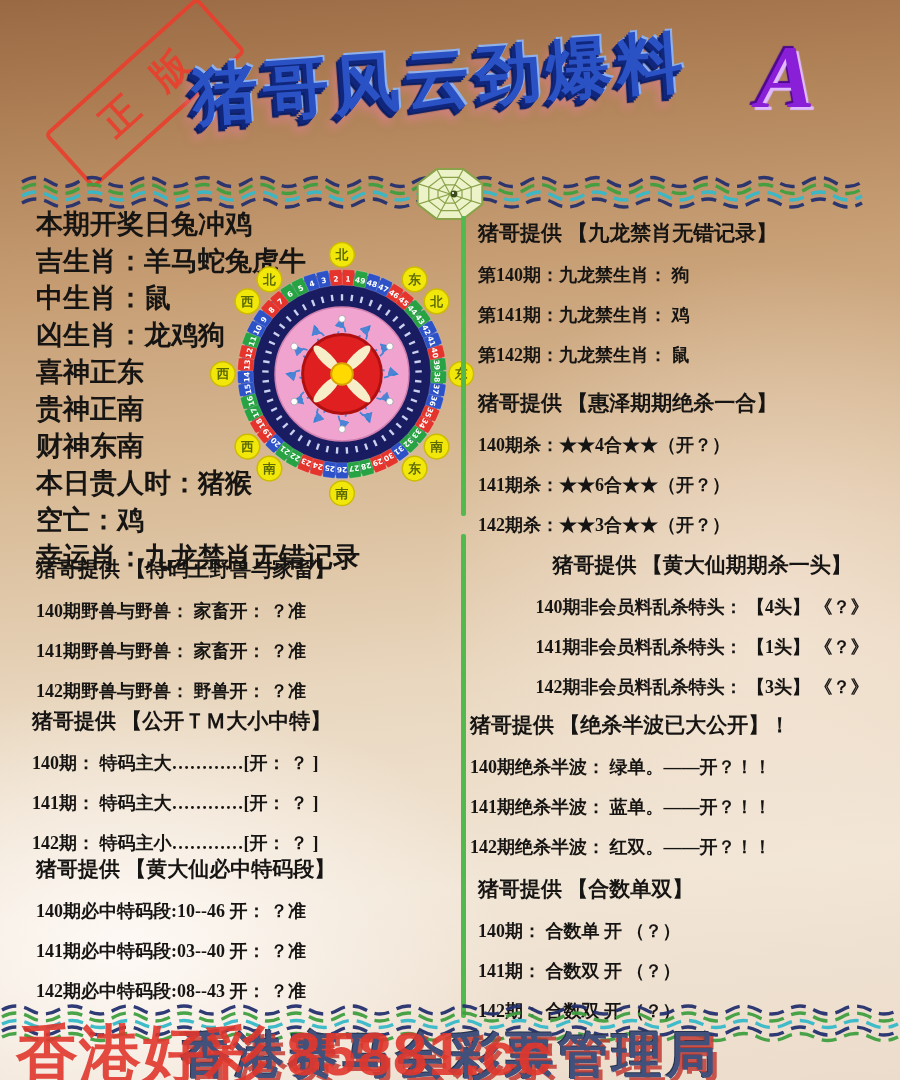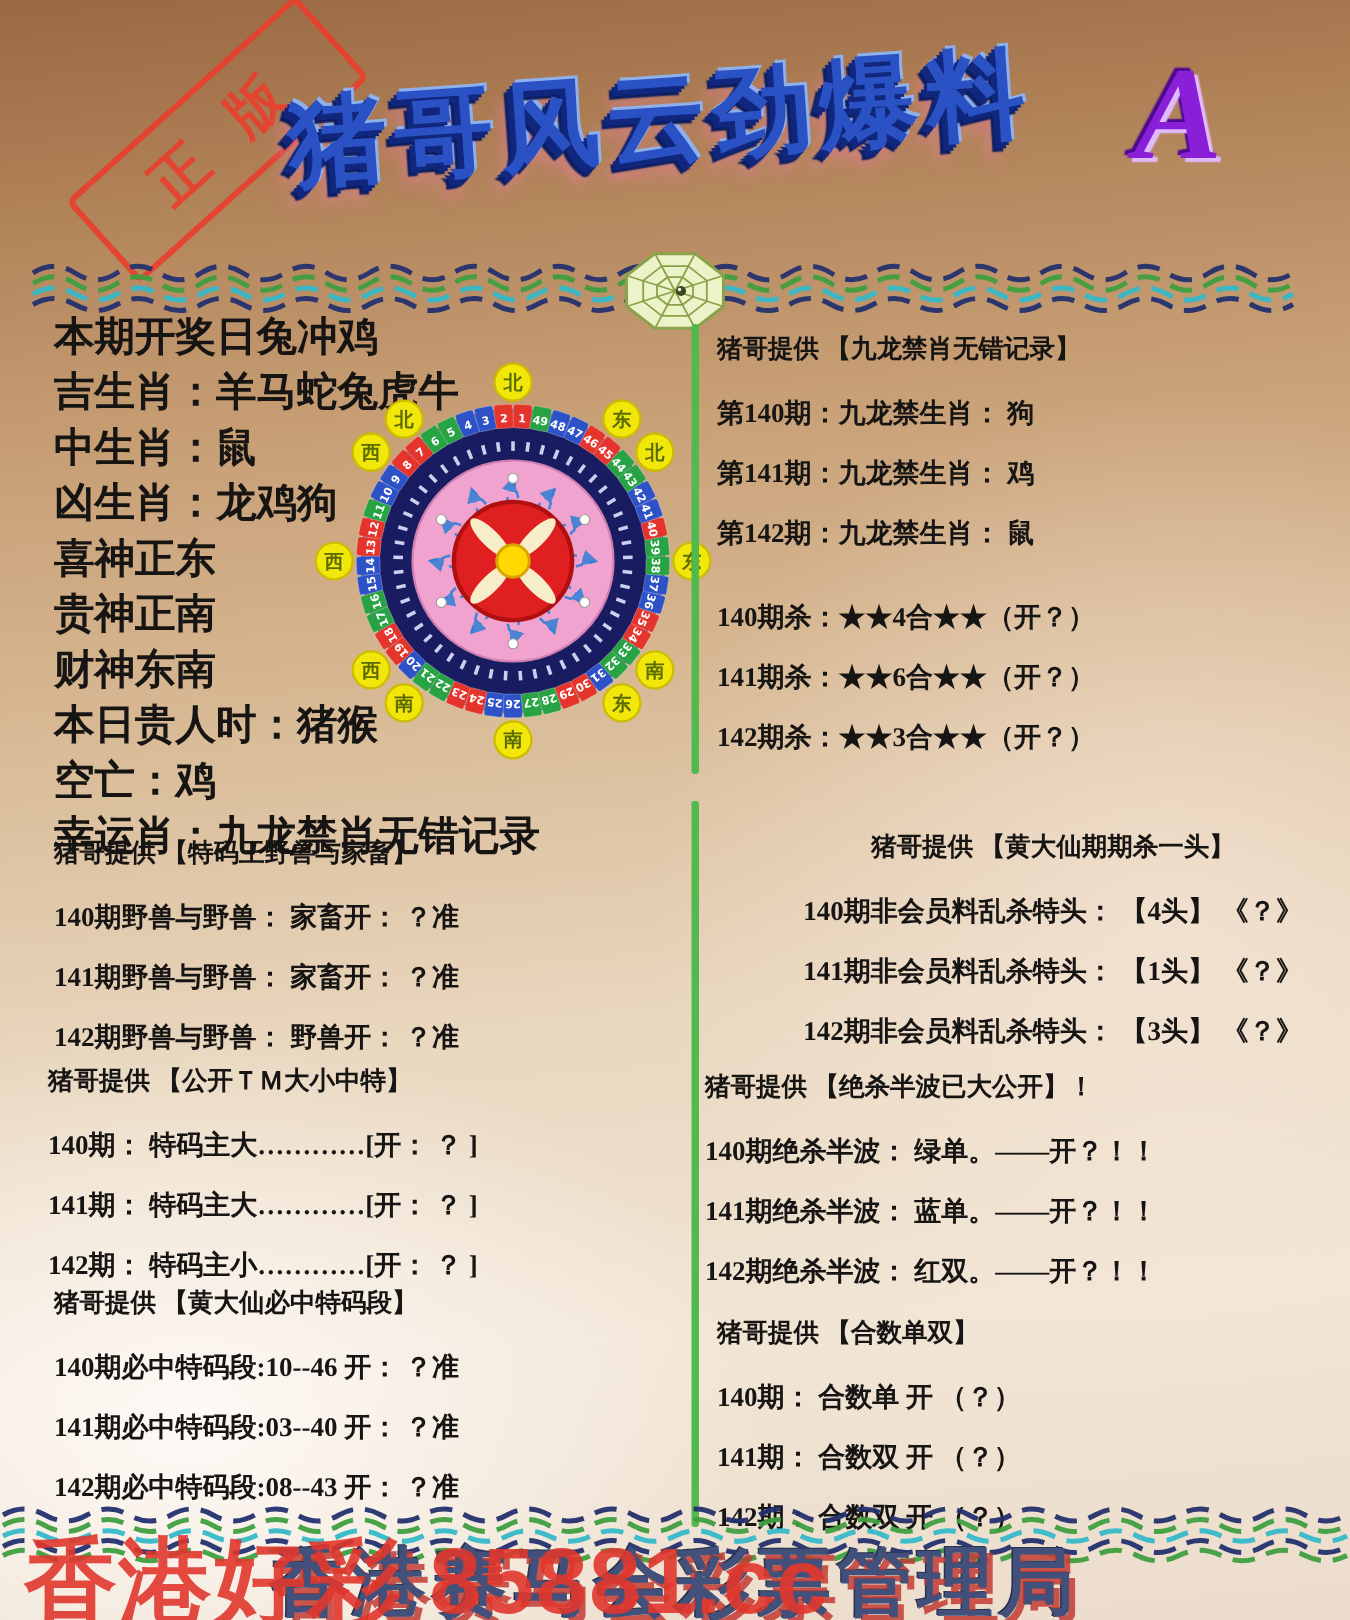--- a/index.html
+++ b/index.html
@@ -30,21 +30,21 @@
   }
   .edition{
     left:756px;top:26px;font-size:88px;font-style:italic;font-weight:bold;
     color:#8a1fd8;text-shadow:3px 3px 1px #e2baff,-2px -2px 1px #4d0890;
   }
   
   .almanac{left:36px;top:206px;width:430px;color:#171513;font-weight:bold;font-size:27px;}
   .almanac .line{line-height:37px;white-space:nowrap;}
   
   .section{width:420px;color:#171513;font-weight:bold;}
-  .sec-header{font-size:17px;line-height:34px;white-space:nowrap;}
+  .sec-header{font-size:21px;line-height:34px;white-space:nowrap;}
   .sec-row{font-size:18px;line-height:40px;white-space:nowrap;}
   .sec-gap{height:5px;}
   
   .vdiv{left:461px;width:5px;background:#52b94e;border-radius:2px;}
   
   .agency{
     left:0;right:0;top:1022px;text-align:center;
     font-size:50px;font-weight:bold;letter-spacing:4px;color:#41517c;
     text-shadow:4px 4px 0 rgba(194,59,51,.85),-1px -1px 0 #27324e;
     white-space:nowrap;
@@ -445,20 +445,24 @@
     <span>猪哥提供</span>
     <span>【九龙禁肖无错记录】</span>
   </div>
   <div class="sec-gap"></div>
   <div class="sec-row">第140期：九龙禁生肖：  狗</div>
   <div class="sec-row">第141期：九龙禁生肖：  鸡</div>
   <div class="sec-row">第142期：九龙禁生肖：  鼠</div>
 </div>
 
 <div class="abs section" style="left:478px;top:386px;">
+  <div class="sec-header">
+    <span>猪哥提供</span>
+    <span>【惠泽期期绝杀一合】</span>
+  </div>
   <div class="sec-gap"></div>
   <div class="sec-row">140期杀：★★4合★★（开？）</div>
   <div class="sec-row">141期杀：★★6合★★（开？）</div>
   <div class="sec-row">142期杀：★★3合★★（开？）</div>
 </div>
 
 <div class="abs section" style="left:492px;top:548px;text-align:center;">
   <div class="sec-header">
     <span>猪哥提供</span>
     <span>【黄大仙期期杀一头】</span>

